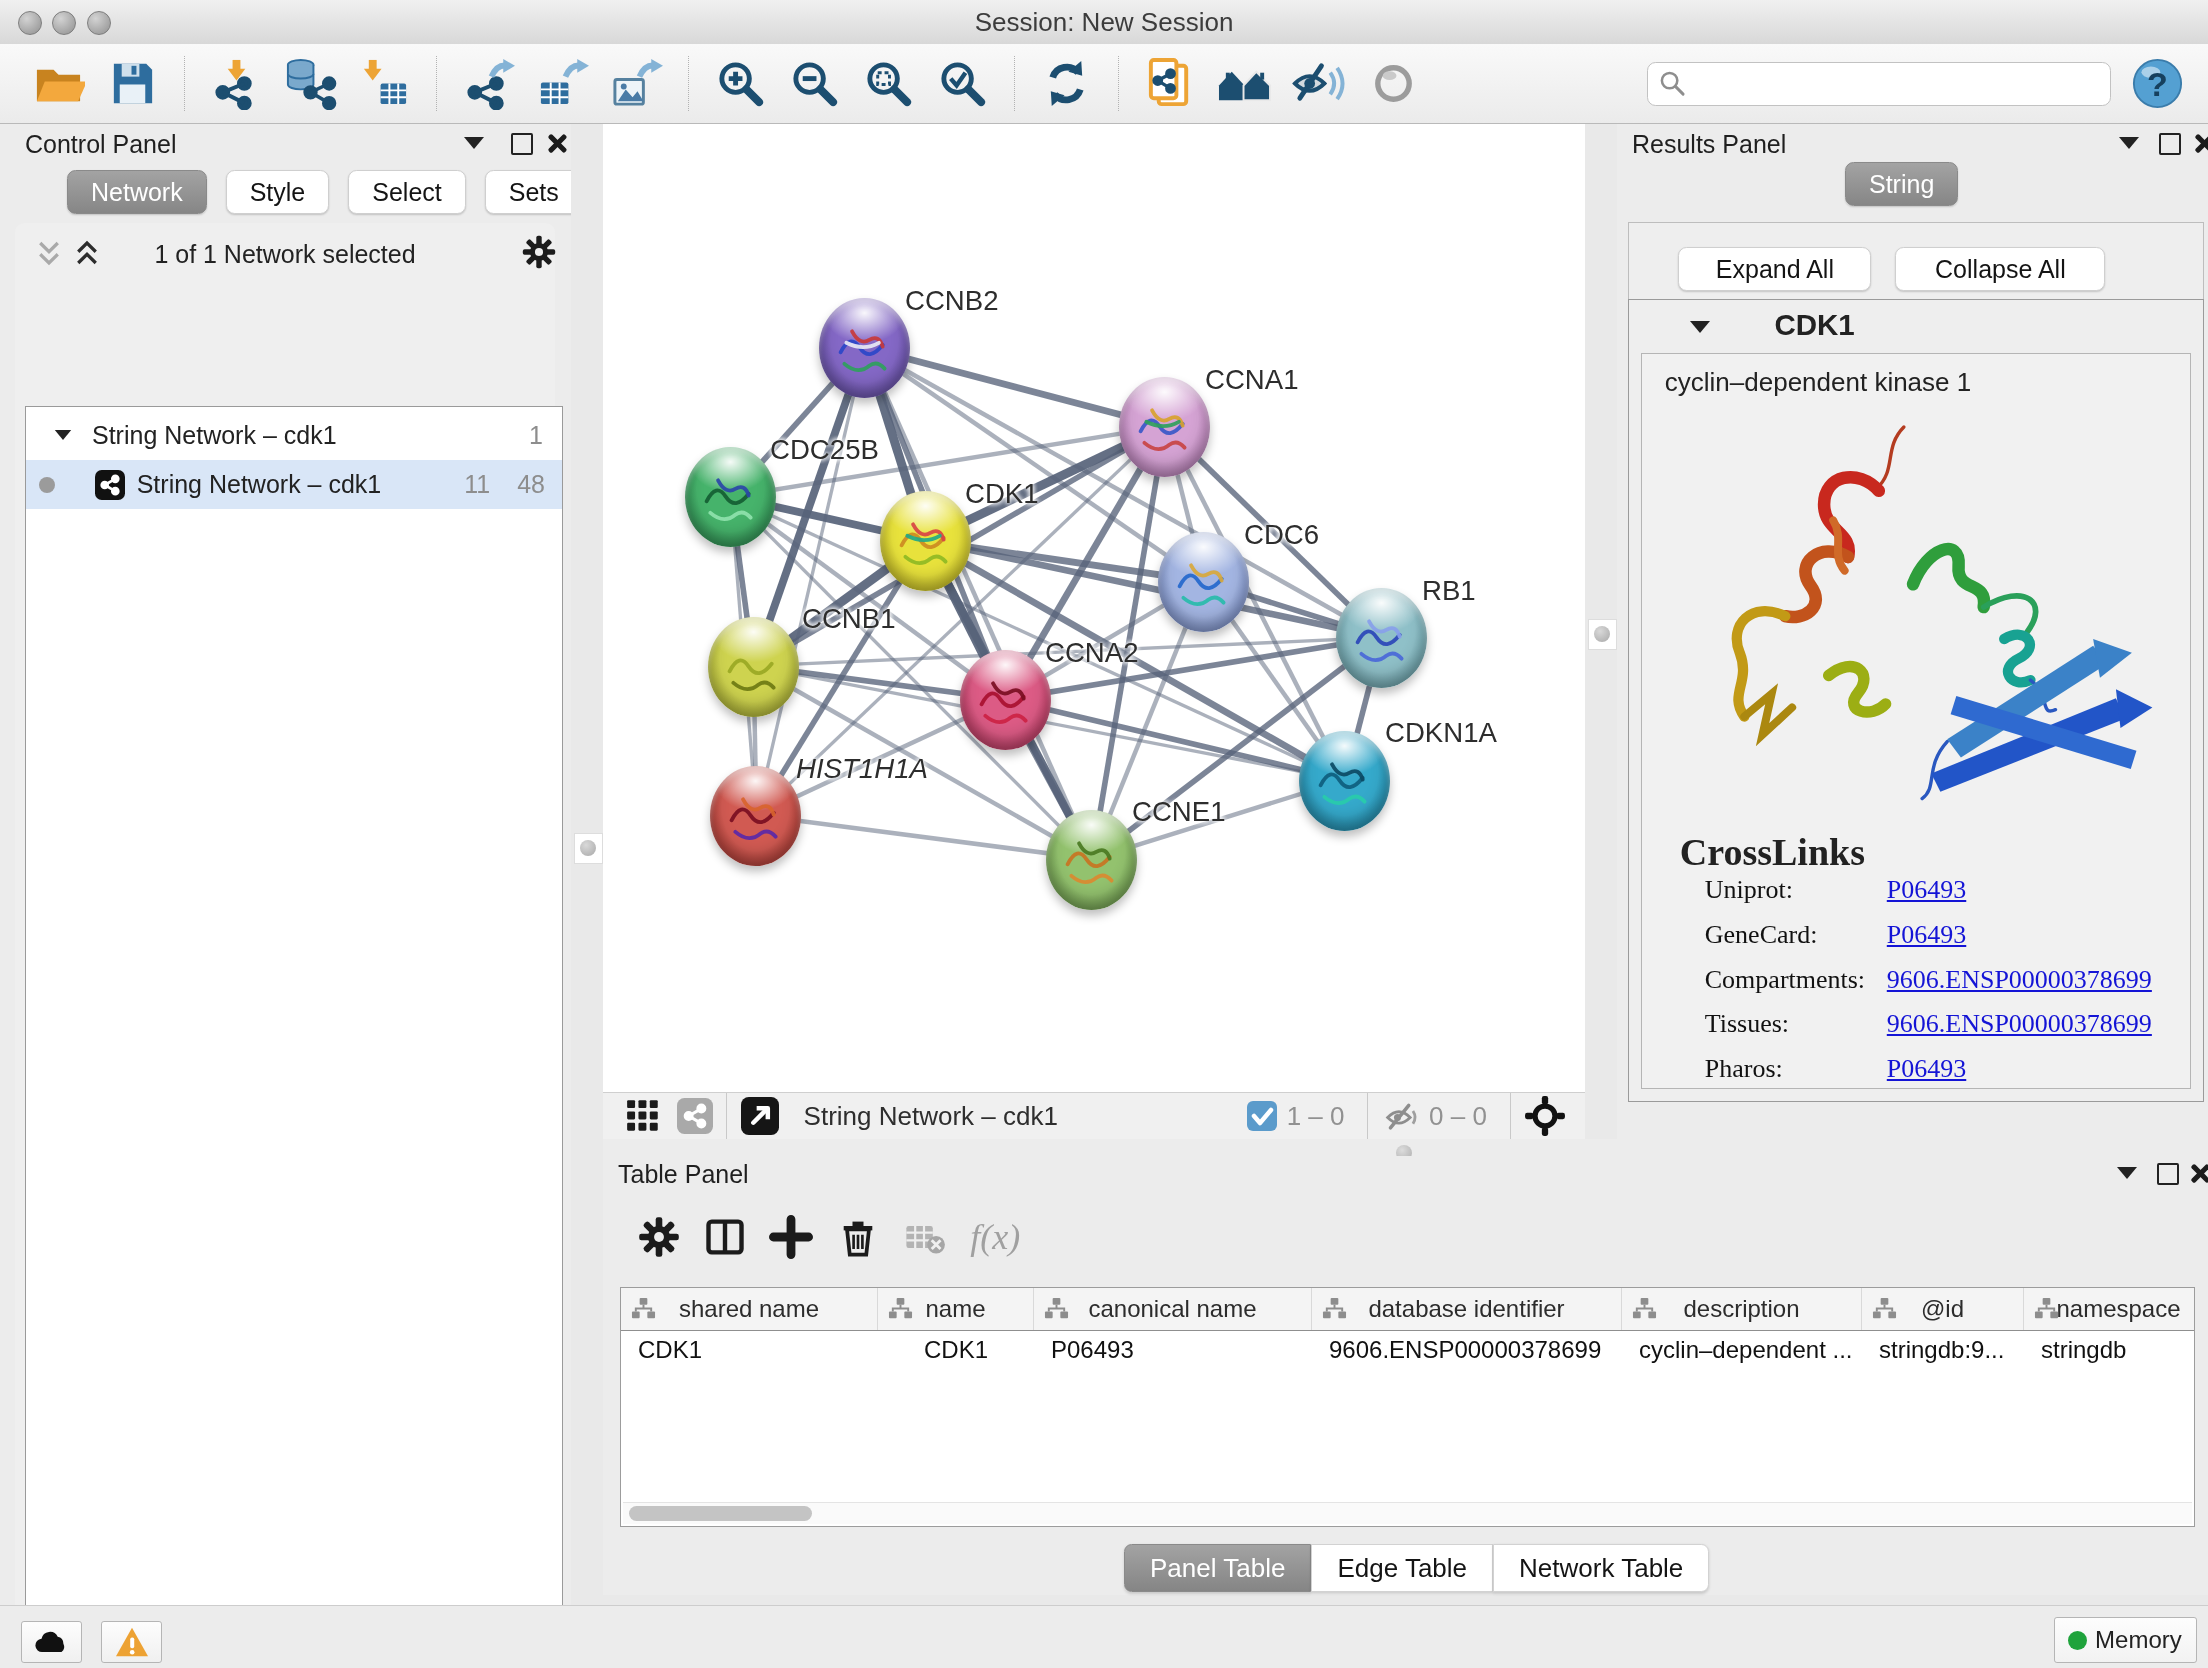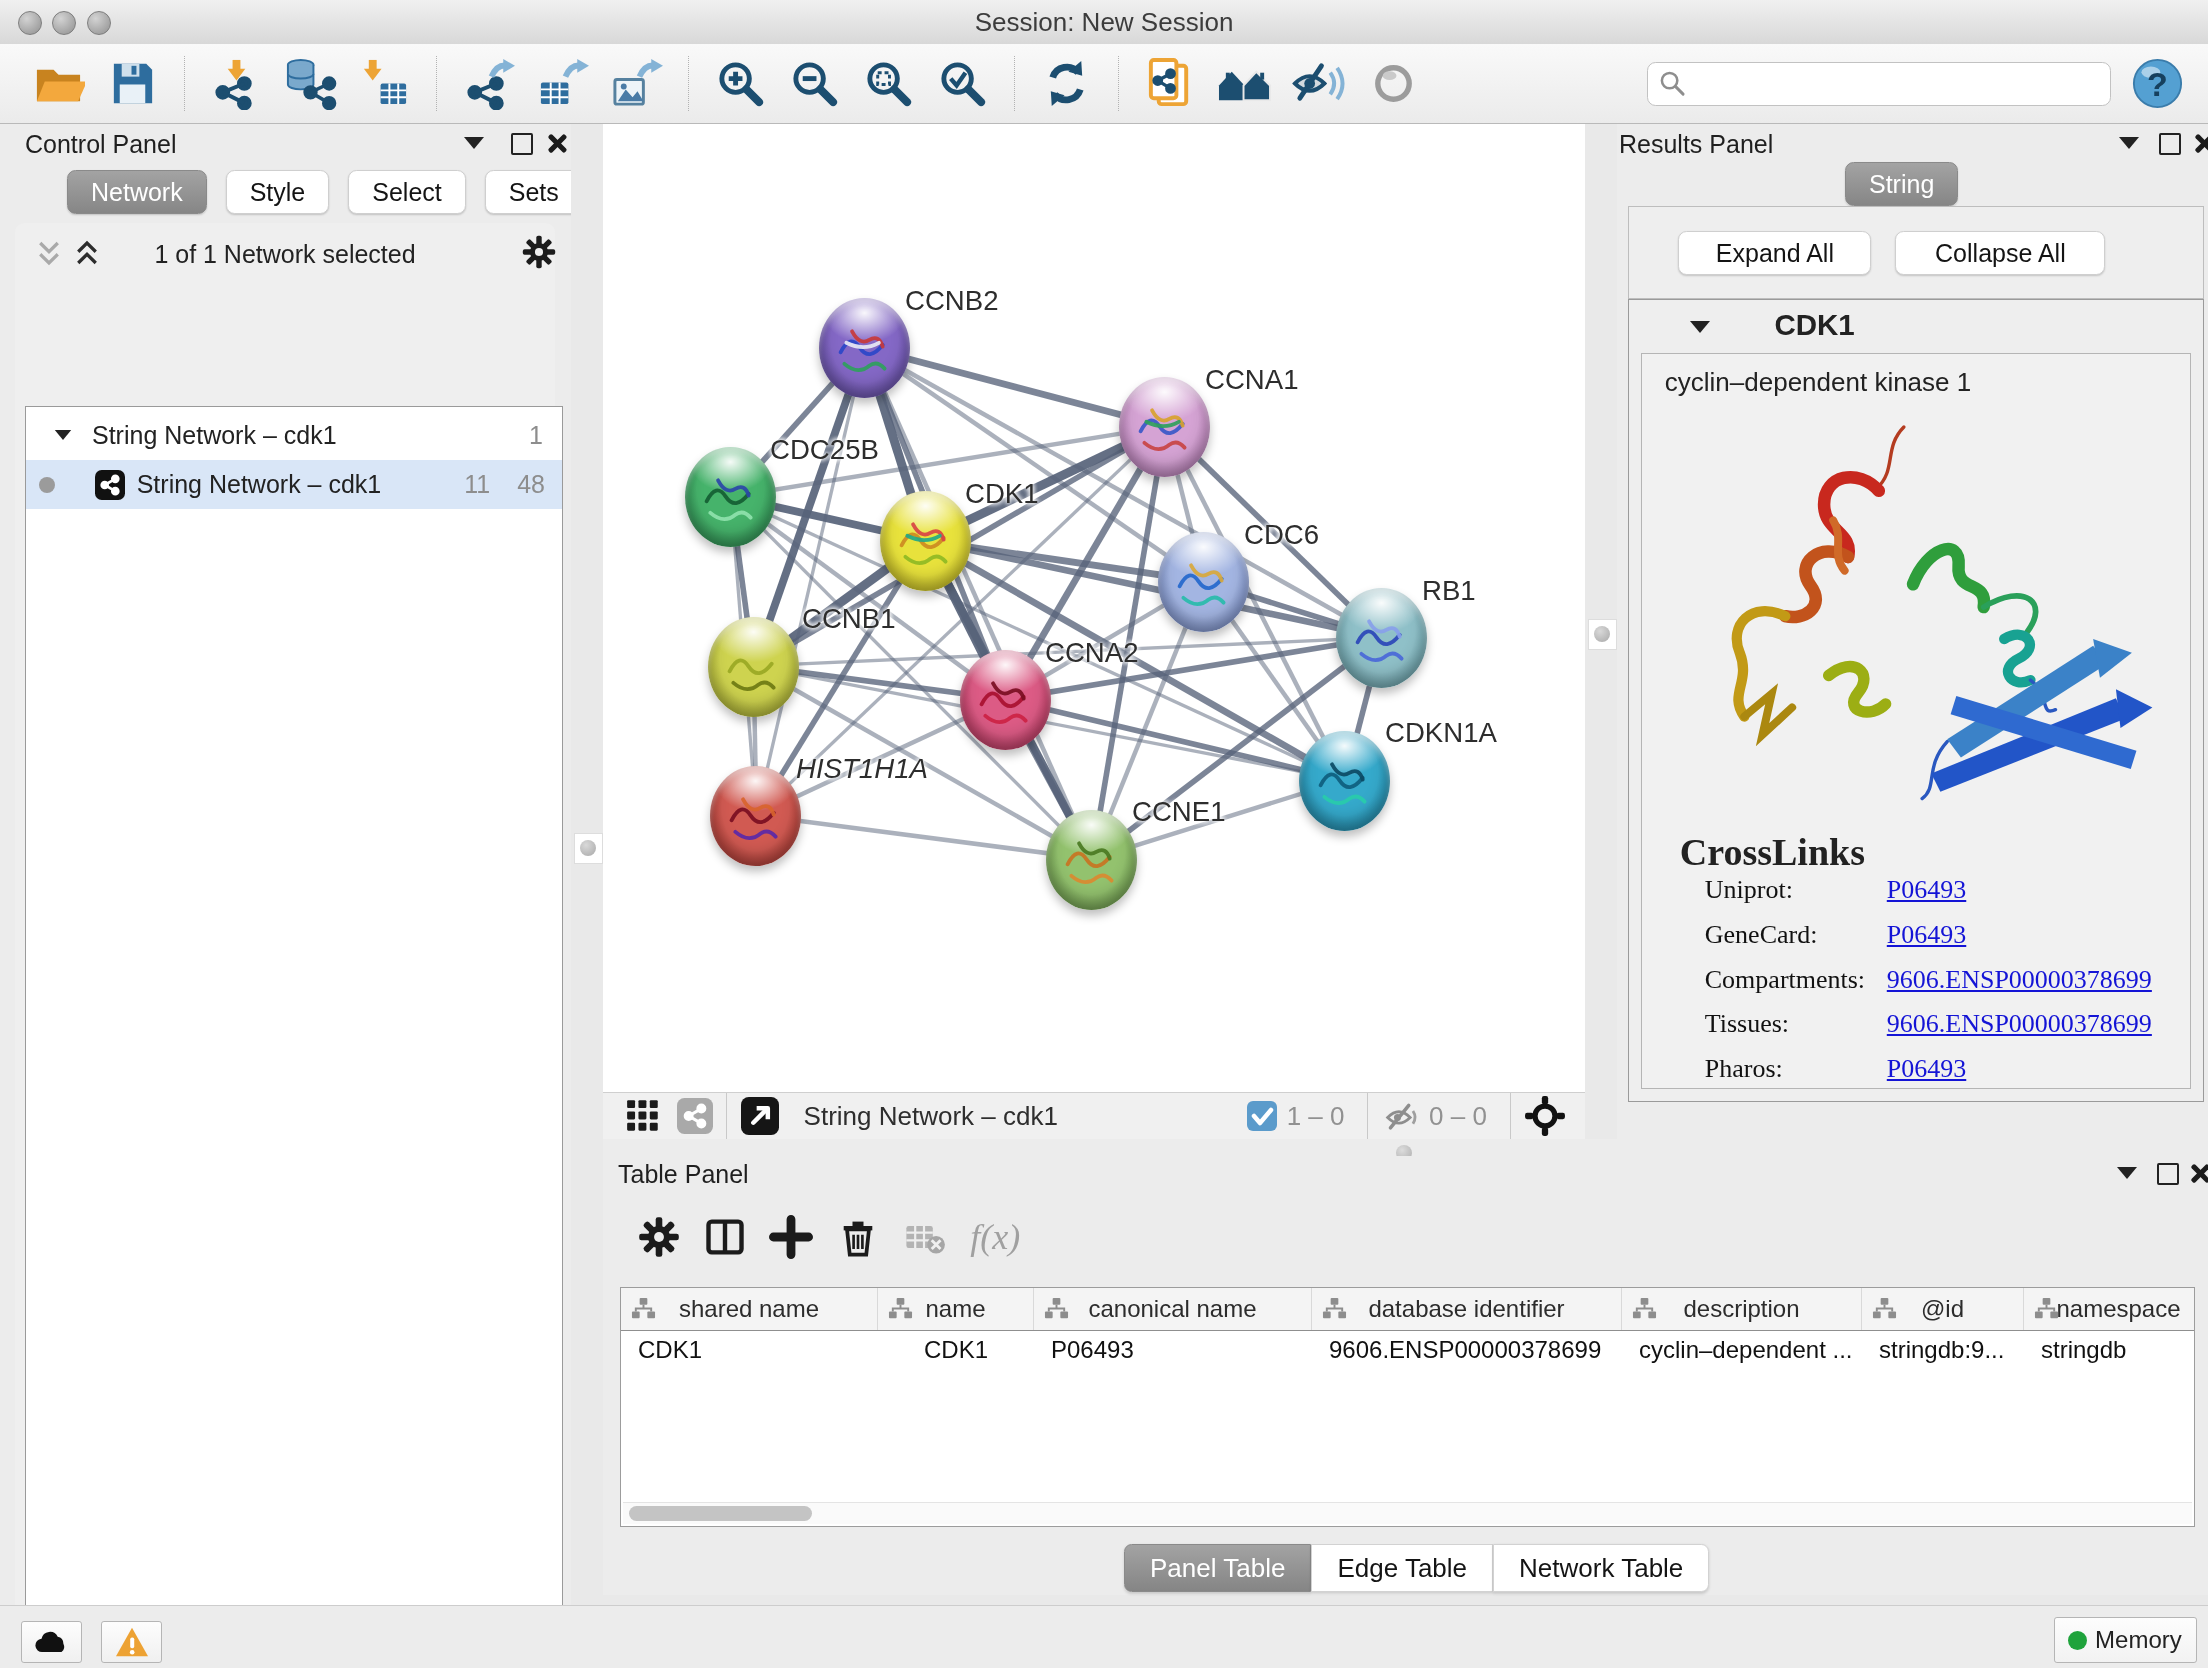--- a/index.html
+++ b/index.html
@@ -559,28 +559,28 @@
         <rect x="31" y="17" width="8" height="6" rx="2"></rect>
     </g>
   </svg>
 </div>
 
 <div class="abs hsplit">
     <div class="hdot"></div>
   </div>
 
 <div class="abs rpanel">
-  <div style="position:absolute;left:2px;top:5.7px" class="ptitle">Results Panel</div>
+  <div style="position:absolute;left:15px;top:5.7px" class="ptitle">Results Panel</div>
   <span class="tri-down" style="position:absolute;left:502px;top:13.3px"></span>
   <span class="sqicon" style="position:absolute;left:542px;top:8.6px"></span>
   <span class="xicon" style="position:absolute;left:576px;top:8.6px"></span>
 
   <span class="pill sel" style="position:absolute;left:228px;top:38px">String</span>
 
-  <div class="rbox" style="left:11.4px;top:82px;width:576px;height:93px;border:1.9px solid #bdbdbd">
+  <div class="rbox" style="left:11.4px;top:98px;width:576px;height:93px;border:1.9px solid #bdbdbd">
     <span class="pill" style="position:absolute;left:49px;top:24px;width:145px">Expand All</span>
     <span class="pill" style="position:absolute;left:266px;top:24px;width:162px">Collapse All</span>
   </div>
 
   <div class="rbox" style="left:11.4px;top:175px;width:576px;height:803px;border:1.9px solid #9a9a9a">
     <span class="tri-down" style="position:absolute;left:61px;top:21px"></span>
     <span style="position:absolute;left:145px;top:7.6px;font-size:29.5px;font-weight:bold">CDK1</span>
 
     <div class="rbox" style="left:11.4px;top:53px;width:550px;height:736px;border:1.9px solid #b5b5b5;background:#f1f1f1">
       <span style="position:absolute;left:23px;top:13.3px;font-size:26px">cyclin–dependent kinase 1</span>

